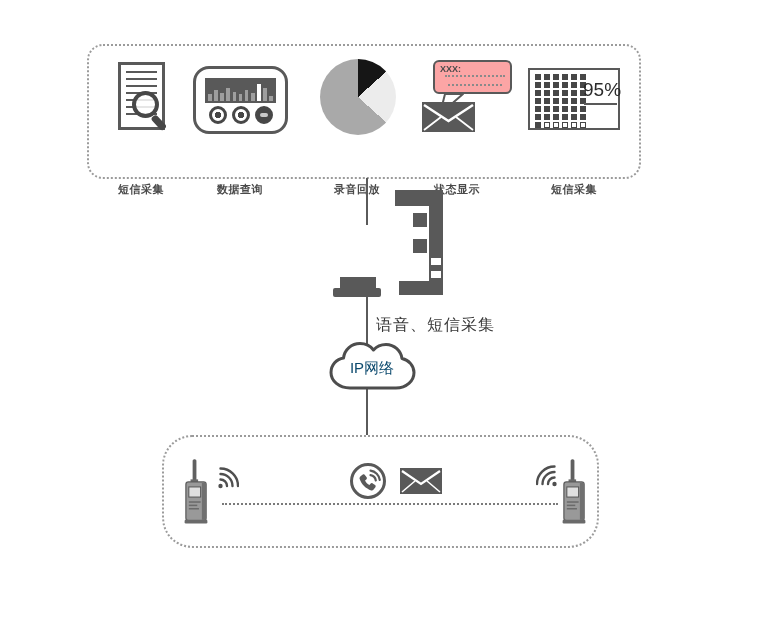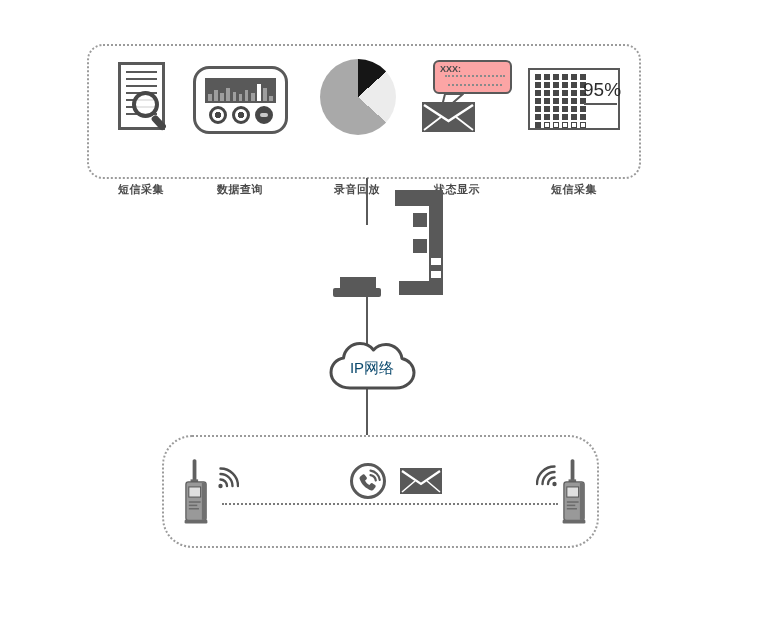--- a/index.html
+++ b/index.html
@@ -223,20 +223,21 @@
       <div class="t-bot"></div>
     <div class="t-sq1"></div>
       <div class="t-sq2"></div>
     <div class="t-slot t-slot1"></div>
       <div class="t-slot t-slot2"></div>
   </div>
 
   <div class="stand-neck"></div>
   <div class="stand-base"></div>
 
+  <div class="flow-label">语音、短信采集</div>
 
   <svg class="cloud" width="92" height="57" viewBox="0 0 92 57">
     <path d="M24 50 C13 50 5 43 5 34.5 C5 27 10.5 21 17.5 20 C18.5 11.5 25.5 5.5 34 5.5
              C39.5 5.5 44.5 8 47.5 12 C50.5 8.5 55 6.5 60 6.5 C68.5 6.5 75 13 76 20.5
              C83 22 88 28 88 34.5 C88 43 80.5 50 70 50 Z" fill="#ffffff" stroke="#4d4d4d" stroke-width="3" stroke-linejoin="round"></path>
   </svg>
   <div class="cloud-label">IP网络</div>
 
   <div class="panel bottom-panel"></div>
   <div class="dotted-link"></div>

